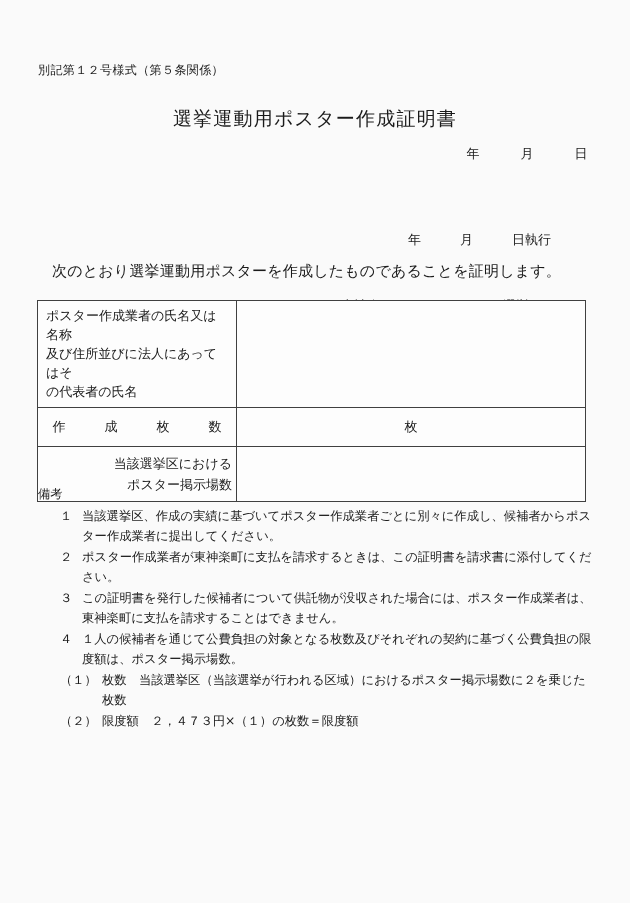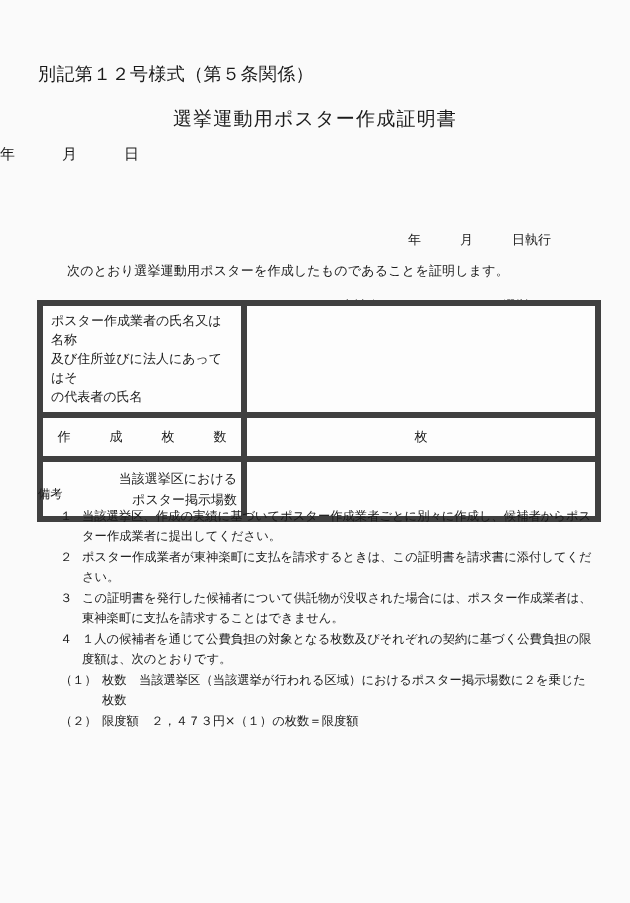--- a/index.html
+++ b/index.html
@@ -16,72 +16,72 @@
     font-family: "DejaVu Serif", "Liberation Serif", serif;
     color: #1a1a1a;
     overflow: hidden;
     box-sizing: border-box;
   }
 
   
   .abs { position: absolute; white-space: pre; }
   .doc-id {
     left: 38px; top: 62px;
-    font-size: 18px;
+    font-size: 12px;
     letter-spacing: 0.4px;
   }
   .doc-title {
     left: 0; top: 106px;
     width: 630px;
     text-align: center;
     font-size: 19px;
     letter-spacing: 1.2px;
     white-space: pre;
   }
   .issue-date {
     left: 0; top: 145px;
     width: 588px;
-    text-align: left;
-    font-size: 15px;
+    text-align: right;
+    font-size: 13px;
     letter-spacing: 0.5px;
   }
 
   .election-block {
     left: 0; top: 185px;
     width: 630px;
     font-size: 13px;
     line-height: 22px;
   }
   .election-line {
     display: block;
     white-space: pre;
     margin-left: 48px;
   }
   .el-date   { padding-left: 360px; }
   .el-name   { padding-left: 293px; }
   .el-cand   { padding-left: 293px; }
 
   .statement {
-    left: 67px; top: 262px;
-    font-size: 13px;
+    left: 52px; top: 262px;
+    font-size: 15px;
     letter-spacing: 0.2px;
   }
 
   
   .cert-table {
     position: absolute;
     left: 37px;
     top: 300px;
     width: 546px;
     border-collapse: collapse;
     table-layout: fixed;
     font-size: 13px;
   }
   .cert-table td {
-    border: 6px solid #404040;
+    border: 1px solid #404040;
     padding: 0;
     vertical-align: middle;
     background: #fdfdfd;
   }
   .col-label { width: 198px; }
   .col-value { width: 348px; }
 
   .cell-pad {
     padding: 5px 8px 6px 8px;
     line-height: 19px;
@@ -192,20 +192,20 @@
 
   <div class="notes">
     <span class="notes-heading">備考</span>
 
     <span class="note-item"><span class="note-num">１</span><span>当該選挙区、作成の実績に基づいてポスター作成業者ごとに別々に作成し、候補者からポスター作成業者に提出してください。</span></span>
 
     <span class="note-item"><span class="note-num">２</span><span>ポスター作成業者が東神楽町に支払を請求するときは、この証明書を請求書に添付してください。</span></span>
 
     <span class="note-item"><span class="note-num">３</span><span>この証明書を発行した候補者について供託物が没収された場合には、ポスター作成業者は、東神楽町に支払を請求することはできません。</span></span>
 
-    <span class="note-item"><span class="note-num">４</span><span>１人の候補者を通じて公費負担の対象となる枚数及びそれぞれの契約に基づく公費負担の限度額は、次のとおりです。</span></span>
+    <span class="note-item"><span class="note-num">４</span><span>１人の候補者を通じて公費負担の対象となる枚数及びそれぞれの契約に基づく公費負担の限度額は、ポスター掲示場数。</span></span>
 
     <span class="note-sub"><span class="note-sub-num">（１）</span><span>枚数　当該選挙区（当該選挙が行われる区域）におけるポスター掲示場数に２を乗じた枚数</span></span>
 
     <span class="note-sub"><span class="note-sub-num">（２）</span><span>限度額　２，４７３円×（１）の枚数＝限度額</span></span>
   </div>
 
 </div>
 
 </body></html>

